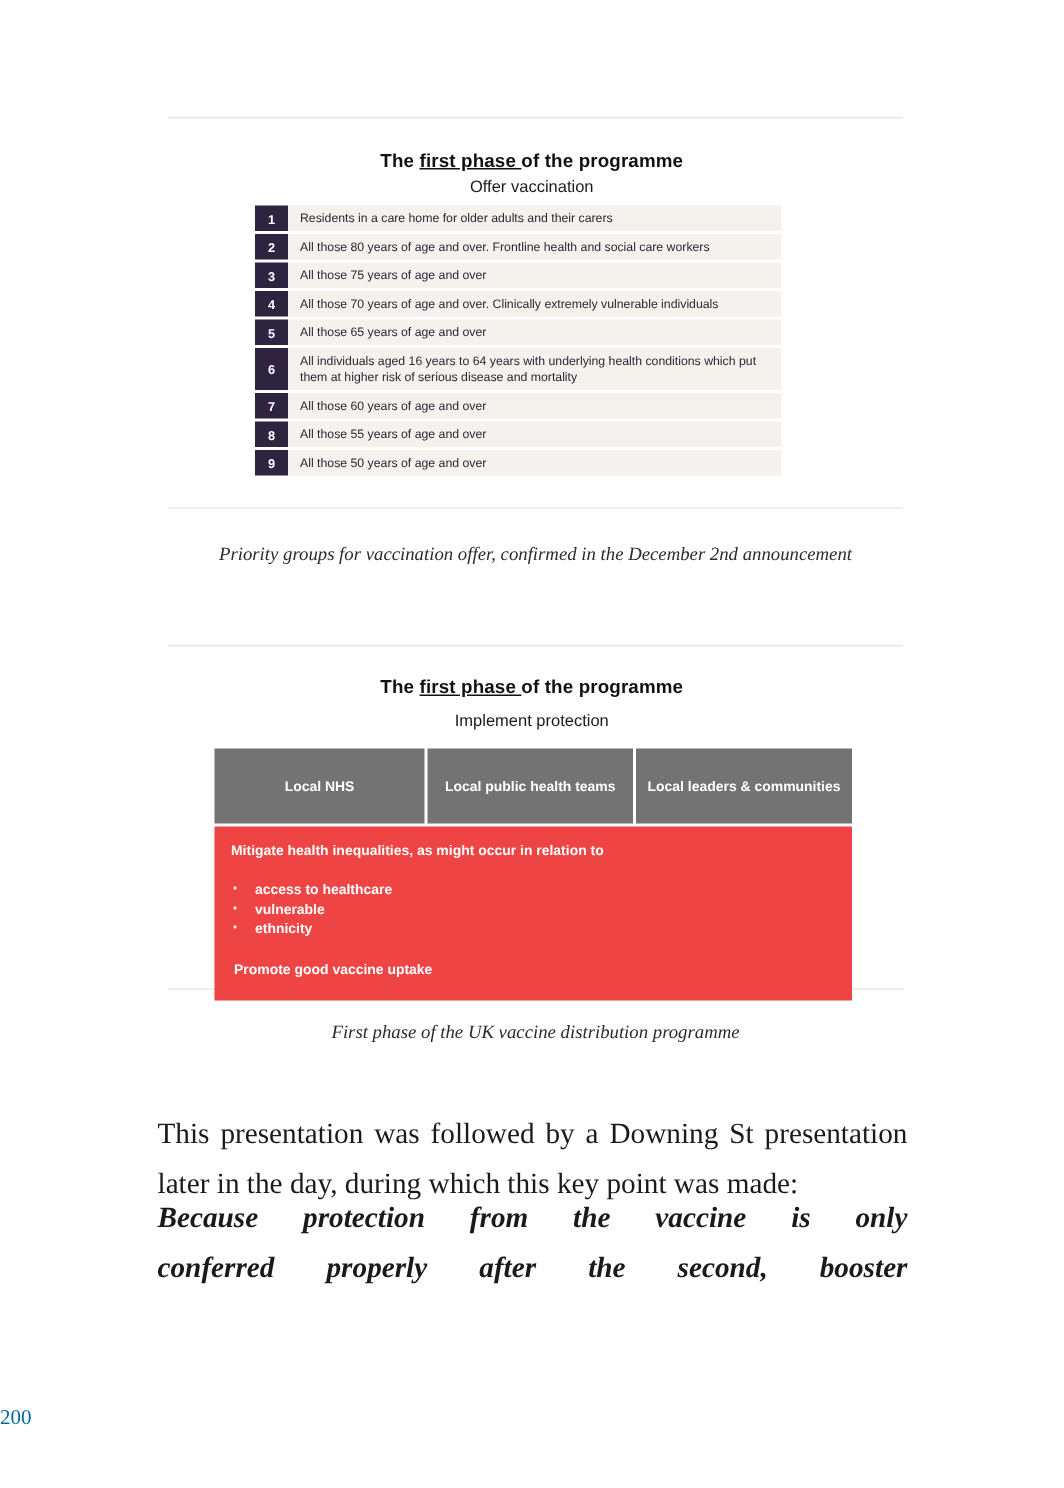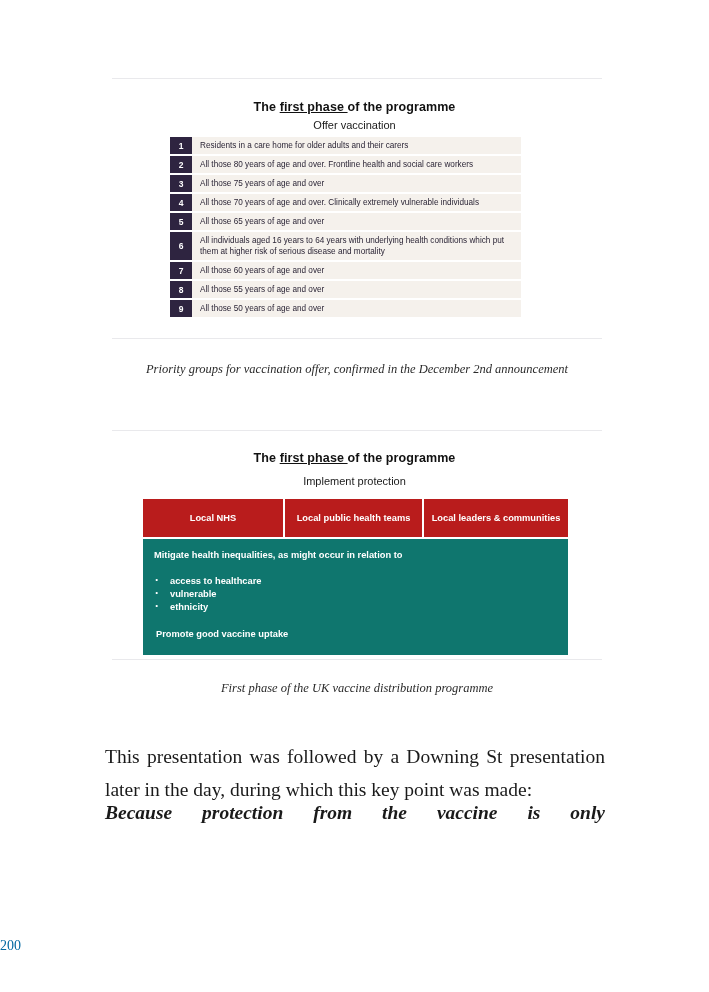--- a/index.html
+++ b/index.html
@@ -91,41 +91,41 @@
     position: absolute;
     left: 143px;
     top: 499px;
     width: 425px;
   }
   .impl-head {
     display: flex;
     gap: 2px;
   }
   .impl-cell {
-    background: #b91c1c;
+    background: #737373;
     color: #ffffff;
     font-family: "Liberation Sans", sans-serif;
     font-weight: bold;
     font-size: 9.3px;
     line-height: 12px;
     text-align: center;
     padding: 10px 4px;
     display: flex;
     align-items: center;
     justify-content: center;
     box-sizing: border-box;
-    height: 38px;
+    height: 50px;
   }
   .impl-cell.c1 { flex: 0 0 140px; }
   .impl-cell.c2 { flex: 1 1 auto; }
   .impl-cell.c3 { flex: 0 0 144px; }
 
   .impl-body {
     margin-top: 2px;
-    background: #0f766e;
+    background: #ef4444;
     padding: 10px 0 14px 10px;
     box-sizing: border-box;
     height: 116px;
     color: #ffffff;
     font-family: "Liberation Sans", sans-serif;
   }
   .impl-lead {
     font-size: 9.3px;
     font-weight: bold;
     line-height: 13px;
@@ -292,17 +292,18 @@
       <div class="impl-promote">Promote good vaccine uptake</div>
     </div>
   </div>
 
   <div class="caption caption-2">First phase of the UK vaccine distribution programme</div>
 
   <div class="body-para para-1">This presentation was followed by a Downing St presentation later in the day, during which this key point was made:</div>
 
   <div class="quote-para quote-1">
     <span class="quote-line">Because protection from the vaccine is only</span>
+    <span class="quote-line">conferred properly after the second, booster</span>
   </div>
 
   <div class="page-number">200</div>
 
 </div>
 
 </body></html>

